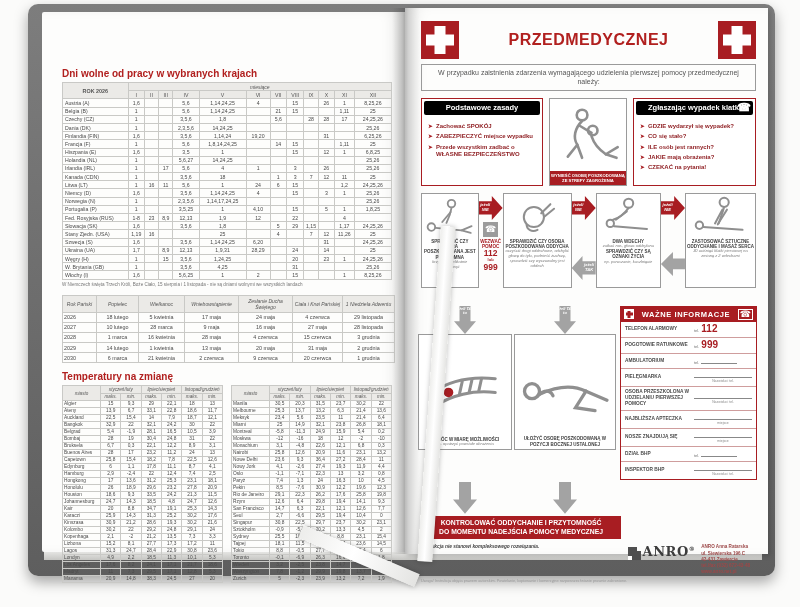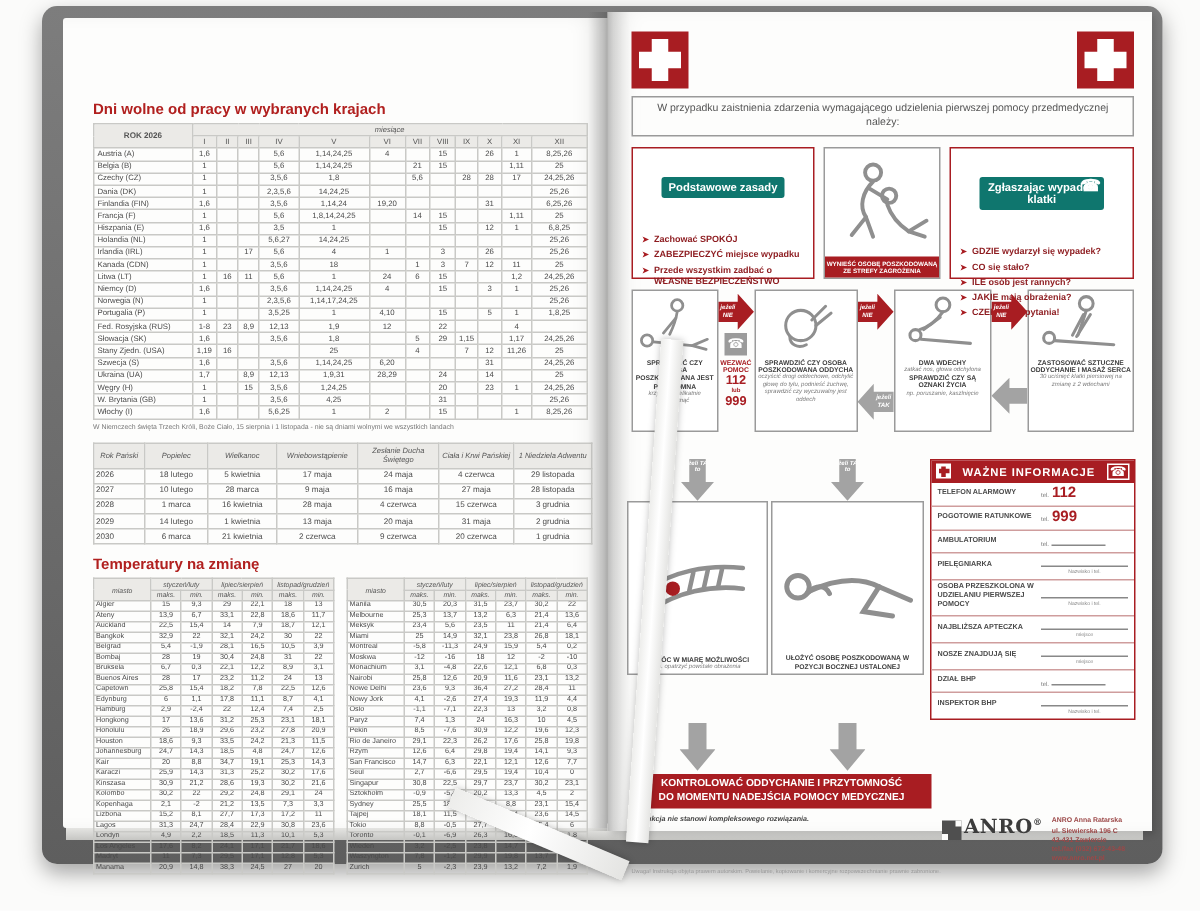--- a/index.html
+++ b/index.html
@@ -42,22 +42,22 @@
   
   .rp{position:absolute;inset:0;padding:13px 12px 0 16px;}
   .rp-header{display:flex;align-items:center;gap:8px;}
   .cross{width:38px;height:38px;background:#a81d22;position:relative;flex:0 0 auto;}
   .cross:before{content:"";position:absolute;left:50%;top:5px;bottom:5px;width:11px;transform:translateX(-50%);background:#fff;}
   .cross:after{content:"";position:absolute;top:50%;left:5px;right:5px;height:11px;transform:translateY(-50%);background:#fff;}
   .rp-title{flex:1;text-align:center;color:#b1201f;font-weight:bold;font-size:16px;line-height:1.12;letter-spacing:.5px;}
   .intro{border:1px solid #9a9a9a;margin-top:5px;padding:3px 14px;text-align:center;font-size:7px;color:#555;line-height:1.35;}
   .principles{display:flex;gap:6px;margin-top:7px;align-items:stretch;height:88px;}
   .redbox{border:1px solid #a81d22;background:#fff;display:flex;flex-direction:column;}
-  .red-hd{background:#0f766e;color:#fff;font-weight:bold;font-size:7.5px;text-align:center;
-          padding:3px 2px;position:relative;border-radius:2px;margin:19px;line-height:1.1;}
+  .red-hd{background:#000000;color:#fff;font-weight:bold;font-size:7.5px;text-align:center;
+          padding:3px 2px;position:relative;border-radius:2px;margin:2px;line-height:1.1;}
   .basics{width:120px;}
   .blist{list-style:none;margin:3px 2px;padding:0 0 0 4px;}
   .blist li{font-size:6px;font-weight:bold;color:#8d1b1f;margin:3px 0;line-height:1.2;position:relative;padding-left:8px;}
   .blist li:before{content:"\27A4";color:#a81d22;position:absolute;left:0;top:0;font-size:5.5px;}
   .evac{width:76px;border:1px solid #9a9a9a;display:flex;flex-direction:column;background:#fff;}
   .evac svg{flex:1;}
   .evac-cap{background:#a81d22;color:#fff;font-size:4.2px;font-weight:bold;text-align:center;padding:1.5px 1px;line-height:1.25;}
   .report{flex:1;}
   .phone-hd{position:absolute;right:2px;top:1px;color:#fff;font-size:11px;line-height:1;}
   
@@ -1109,20 +1109,21 @@
         </table>
       </div>
     </div>
   </div>
 
   <div class="page page-right">
     <div class="rp">
       <div class="rp-header">
         <div class="cross"></div>
         <div class="rp-title">
+          <div>PRZEDMEDYCZNEJ</div>
         </div>
         <div class="cross"></div>
       </div>
 
       <div class="intro">W przypadku zaistnienia zdarzenia wymagającego udzielenia pierwszej pomocy przedmedycznej należy:</div>
 
       <div class="principles">
         <div class="redbox basics">
           <div class="red-hd">Podstawowe zasady</div>
           <ul class="blist">

